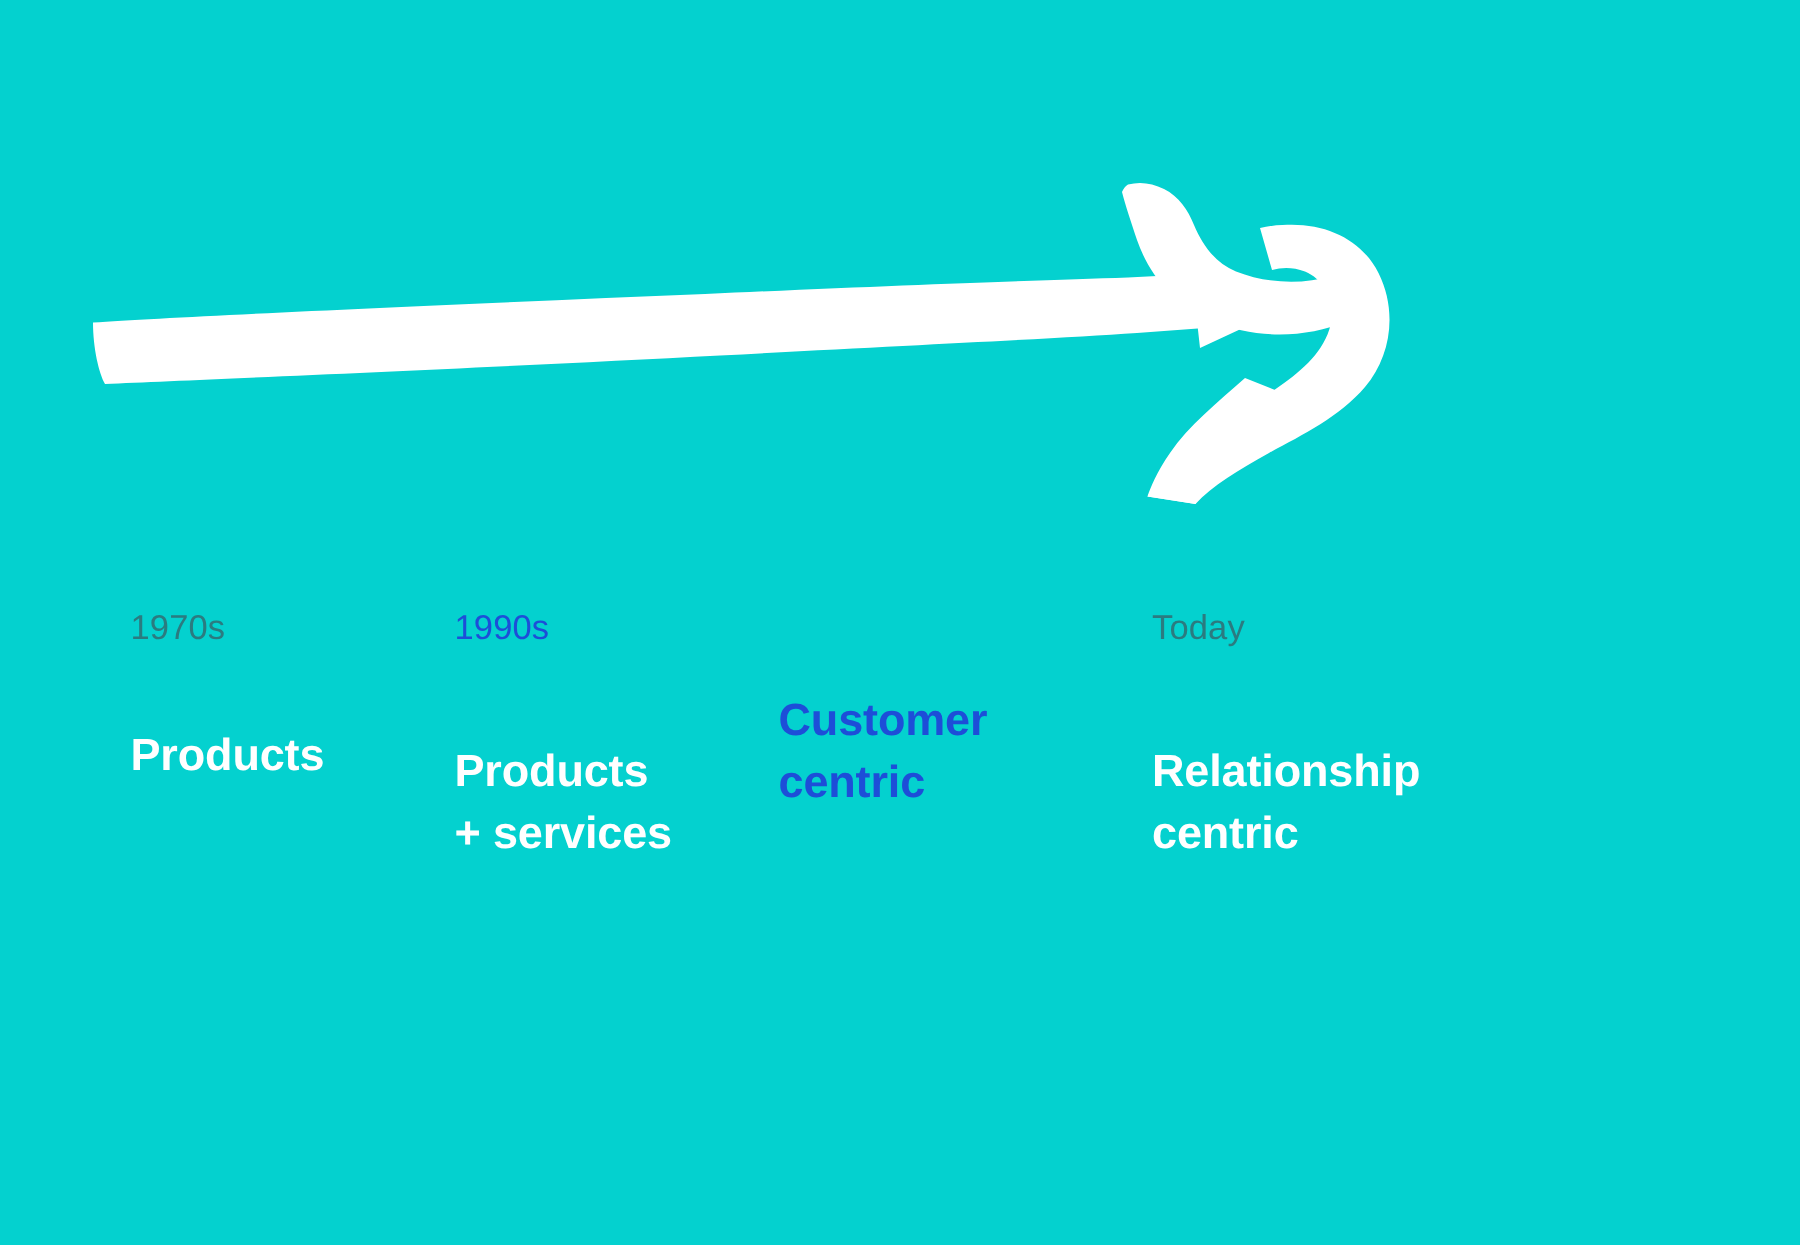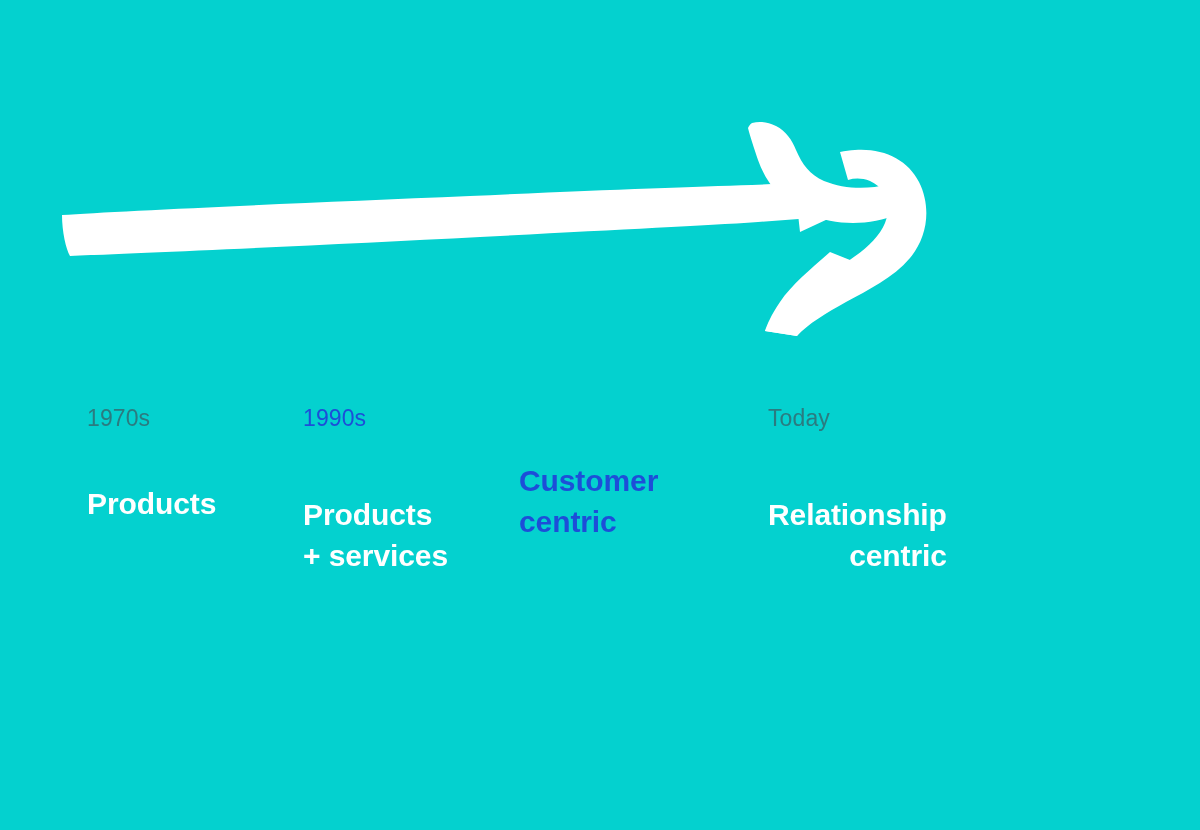--- a/index.html
+++ b/index.html
@@ -147,18 +147,18 @@
 + services</div>
     </div>
 
     <div class="column" id="column-3">
       <div class="col-title" style="color: #1d4ed8;">Customer
 centric</div>
     </div>
 
     <div class="column" id="column-4">
       <div class="col-era" style="color: rgb(43, 123, 128);">Today</div>
-      <div class="col-title" style="color: rgb(255, 255, 255); text-align: right;">Relationship
+      <div class="col-title" style="color: rgb(255, 255, 255);">Relationship
 centric</div>
     </div>
 
   </div>
 </div>
 
 </body></html>

